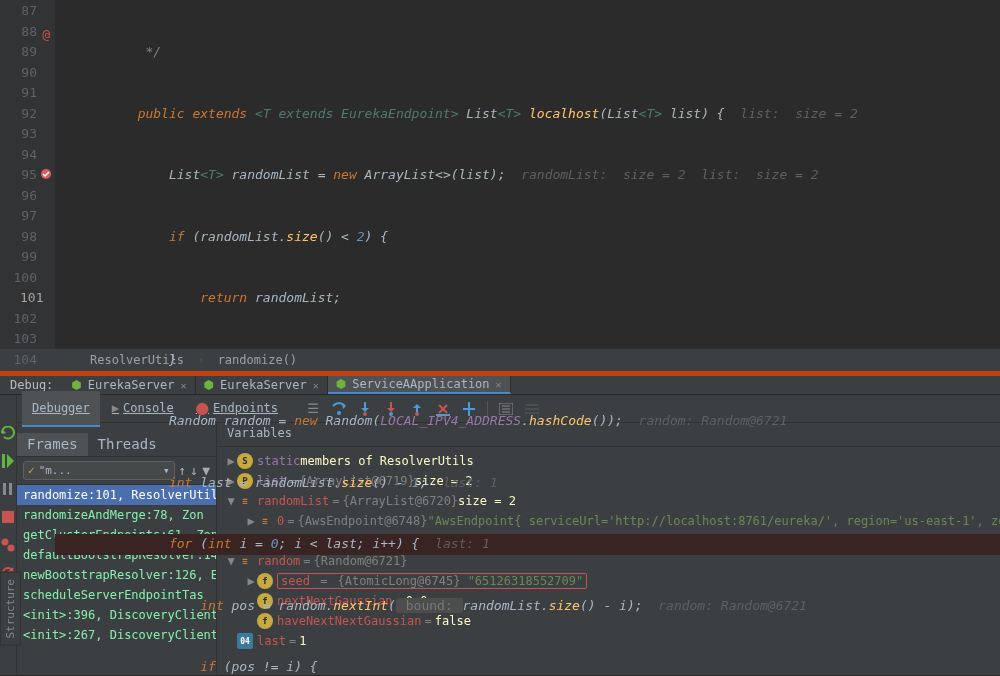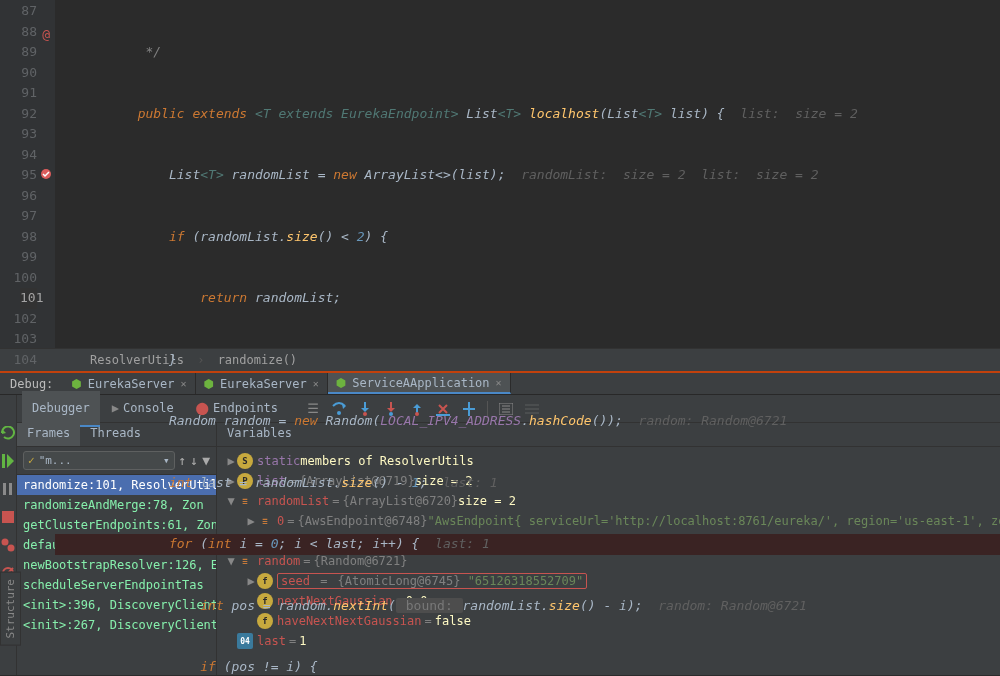--- a/index.html
+++ b/index.html
@@ -60,21 +60,21 @@
     padding: 4px 10px 4px 90px;
     font-size: 12px;
     color: #787878;
     font-style: normal;
   }
   .breadcrumb span { color: #a0a0a0; }
   .breadcrumb .sep { margin: 0 6px; color: #555; }
   
   .debug-header {
     background: #3c3f41;
-    border-top: 2px solid #c2410c;
+    border-top: 5px solid #c2410c;
     border-bottom: 1px solid #282828;
     display: flex;
     align-items: center;
     height: 24px;
     font-size: 12px;
     font-style: normal;
   }
   .debug-label { padding: 0 10px; color: #bbb; }
   .run-tabs { display: flex; height: 100%; }
   .run-tab {
@@ -105,28 +105,28 @@
   .debug-main { flex: 1; display: flex; flex-direction: column; }
   .debug-tabs {
     display: flex;
     align-items: center;
     height: 28px;
     background: #3c3f41;
     border-bottom: 1px solid #323232;
     padding-left: 5px;
     gap: 2px;
   }
-  .dtab { padding: 10px 10px; cursor: pointer; font-size: 12px; border-bottom: 2px solid transparent;}
+  .dtab { padding: 10px 10px; cursor: pointer; font-size: 12px; border-bottom: 2px solid transparent; text-decoration: underline;}
   .dtab.active { border-bottom: 2px solid #4a88c7; background: #4e5254;}
   .dtab-icons { display: flex; gap: 10px; padding-left: 15px; align-items:center;}
   .dtab-icon { width: 16px; height: 16px; cursor: pointer; display:flex; align-items:center; justify-content:center;}
   
   .panels { display: flex; flex: 1; }
   .frames-panel { width: 200px; border-right: 1px solid #323232; display: flex; flex-direction: column; }
-  .panel-tabs { display: flex; height: 24px; border-bottom: 1px solid #323232; font-size: 12px;}
+  .panel-tabs { display: flex; height: 24px; border-bottom: 1px solid #323232; font-size: 14px; margin-top: 10px;}
   .ptab { padding: 3px 10px; cursor: pointer; }
   .ptab.active { background: #4e5254;}
   .frames-toolbar { display: flex; align-items: center; padding: 4px 6px; gap: 4px; border-bottom: 1px solid #323232;}
   .frames-dropdown { flex:1; background: #45494a; border: 1px solid #5e6060; border-radius: 3px; padding: 2px 4px; display:flex; align-items:center; gap:4px; font-size:11px;}
   .frames-list { flex:1; overflow: hidden; font-size: 12px;}
   .frame-item { padding: 3px 6px; white-space: nowrap; overflow: hidden; cursor: pointer; color: #86efac;}
   .frame-item.active { background: #4b6eaf; color: #fff;}
   
   .vars-panel { flex:1; display: flex; flex-direction: column;}
   .vars-header { height: 24px; border-bottom: 1px solid #323232; padding: 3px 10px; font-size: 12px;}

